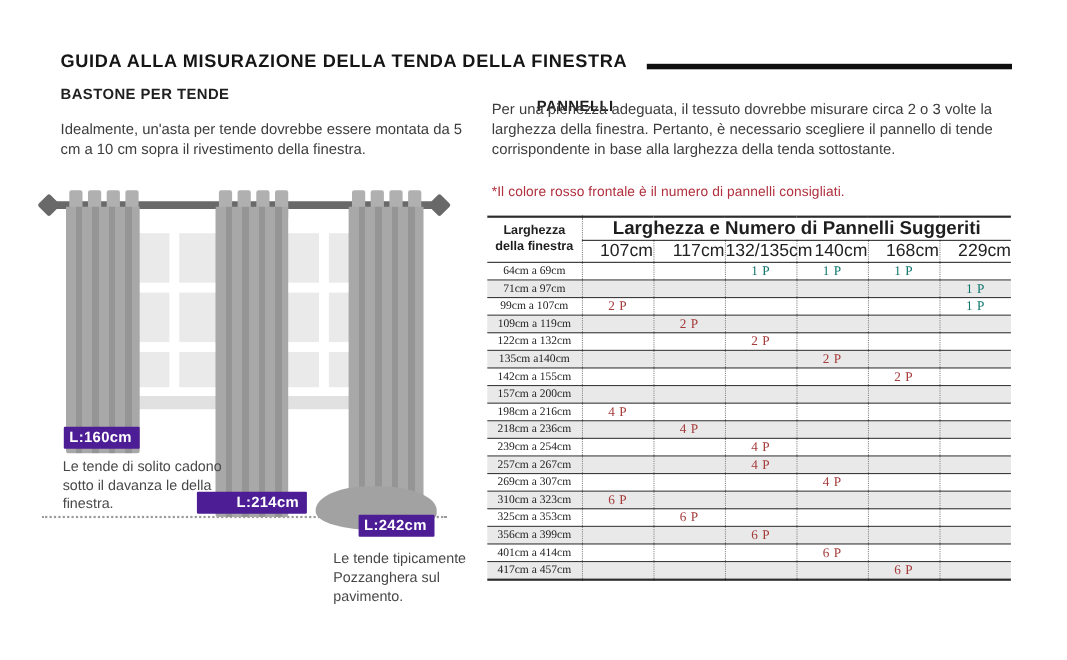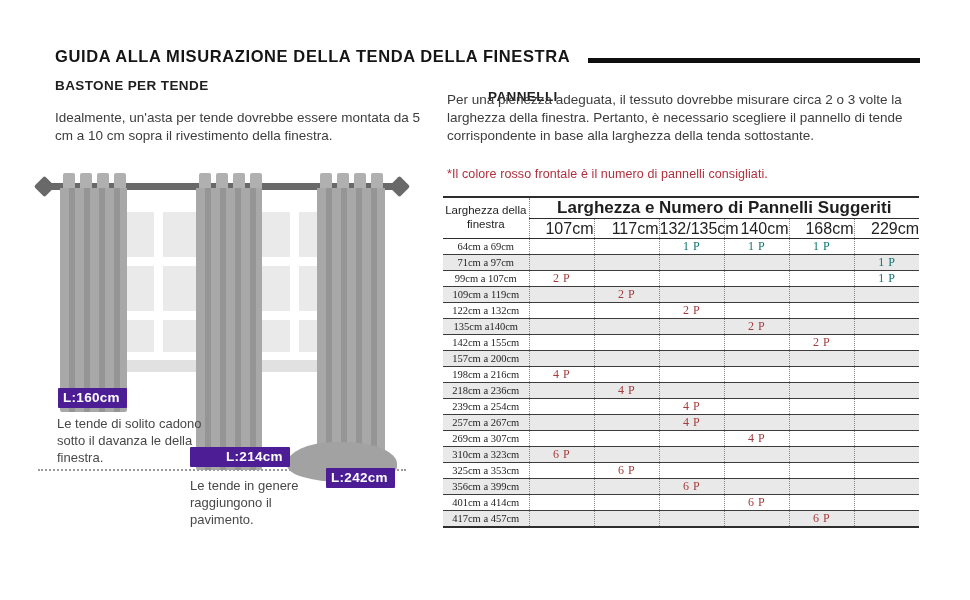--- a/index.html
+++ b/index.html
@@ -47,39 +47,39 @@
   .curtain-1{left:22px;width:67px;height:224px;}
   .curtain-2{left:158px;width:66px;height:282px;}
   .curtain-3{left:279px;width:68px;height:272px;}
   .floor-line{left:0px;top:301px;width:368px;border-top:2px dotted #9a9a9a;height:0;}
   .puddle{left:249px;top:274px;width:110px;height:40px;background:#a2a2a2;border-radius:48% 52% 55% 55%/60% 60% 42% 46%;}
   .len-label{
     color:#ffffff;font-size:13.5px;font-weight:bold;background:#4c1d95;
     padding:2px 7px 3px 5px;letter-spacing:0.3px;border-radius:1px;
   }
   .len-1{left:20px;top:220px;}
-  .len-2{left:152px;top:279px;padding-left:36px;}
+  .len-2{left:141px;top:279px;padding-left:36px;}
   .len-3{left:288px;top:300px;}
   .cap{font-size:13px;color:#484848;line-height:1.3;}
   .cap-1{left:19px;top:248px;width:158px;}
   .cap-2{left:152px;top:310px;width:145px;}
   .cap-3{left:265px;top:332px;width:135px;}
 
   
   .tbl-wrap{left:443px;top:196px;}
   table.panel-table{
     border-collapse:collapse;table-layout:fixed;width:476px;
     border-top:2px solid #2d2d2d;border-bottom:2px solid #2d2d2d;
   }
   .panel-table col.c0{width:86px;}
   .panel-table col.cn{width:65px;}
   .panel-table th,.panel-table td{padding:0;text-align:center;vertical-align:middle;}
   .panel-table thead tr{border-bottom:1.5px solid #2d2d2d;}
   th.corner{
-    font-size:11.5px;font-weight:normal;color:#1e1e1e;line-height:1.2;
+    font-size:11.5px;font-weight:bold;color:#1e1e1e;line-height:1.2;
     border-right:1px dotted #868686;
   }
   th.group{font-size:17px;font-weight:bold;color:#1e1e1e;height:19px;border-left:1px dotted #868686;border-bottom:1.5px solid #2d2d2d;}
   th.colcm{font-size:16px;font-weight:normal;color:#222222;height:19px;border-left:1px dotted #868686;text-align:right;}
   tbody tr{border-bottom:1px solid #3c3c3c;font-family:Liberation Serif, serif;}
   tbody tr:nth-child(even){background:#e9e9e9;}
   td.row-label{
     font-size:10.5px;color:#232323;height:15px;line-height:15px;
     border-right:1px dotted #868686;white-space:nowrap;
   }
@@ -140,21 +140,21 @@
   <div class="abs curtain curtain-1"></div>
   <div class="abs curtain curtain-2"></div>
   <div class="abs curtain curtain-3"></div>
   <div class="abs puddle"></div>
 
   <div class="abs len-label len-1">L:160cm</div>
   <div class="abs len-label len-2">L:214cm</div>
   <div class="abs len-label len-3">L:242cm</div>
 
   <div class="abs cap cap-1">Le tende di solito cadono sotto il davanza le della finestra.</div>
-  <div class="abs cap cap-2">Le tende in genere raggiungono il pavimento.</div>
+  <div class="abs cap cap-3">Le tende tipicamente Pozzanghera sul pavimento.</div>
 </div>
 
 <div class="abs sec-head right-head">PANNELLI</div>
 <div class="abs sec-body right-body">Per una pienezza adeguata, il tessuto dovrebbe misurare circa 2 o 3 volte la larghezza della finestra. Pertanto, è necessario scegliere il pannello di tende corrispondente in base alla larghezza della tenda sottostante.</div>
 <div class="abs red-note">*Il colore rosso frontale è il numero di pannelli consigliati.</div>
 
 <div class="abs tbl-wrap">
   <table class="panel-table">
     <colgroup>
       <col class="c0">

